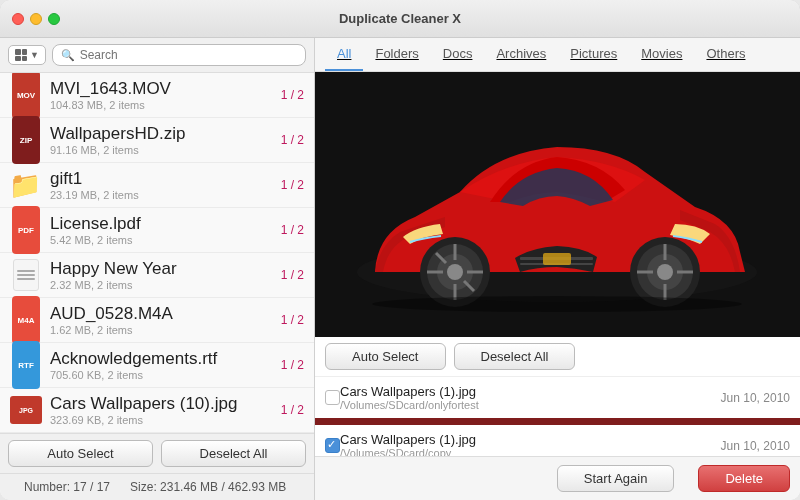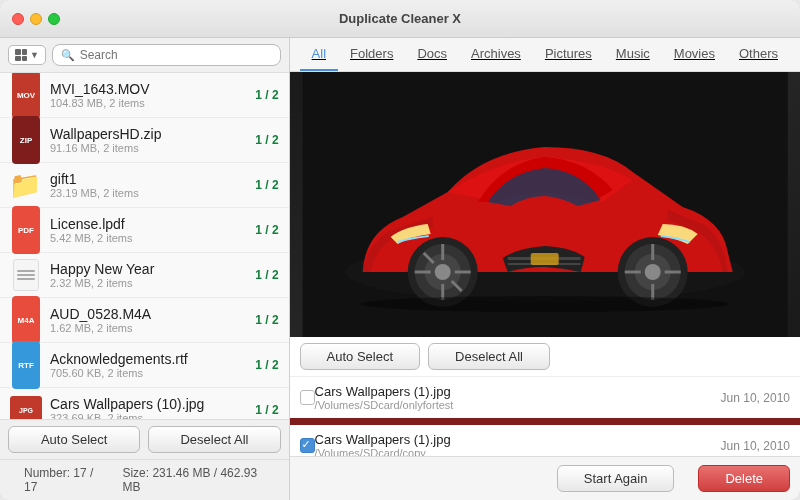--- a/index.html
+++ b/index.html
@@ -133,34 +133,34 @@
       display: flex;
       align-items: center;
       justify-content: center;
       flex-shrink: 0;
     }
     .file-info {
       flex: 1;
       min-width: 0;
     }
     .file-name {
-      font-size: 14px;
+      font-size: 17px;
       color: #222;
       white-space: nowrap;
       overflow: hidden;
       text-overflow: ellipsis;
     }
     .file-meta {
       font-size: 11px;
       color: #999;
     }
     .file-badge {
       font-size: 12px;
-      color: #15803d;
-      font-weight: 700;
+      color: #be185d;
+      font-weight: 400;
       margin-left: 6px;
     }
     .left-footer {
       padding: 6px 8px;
       border-top: 1px solid #ddd;
       display: flex;
       gap: 8px;
       background: #f0f0f0;
     }
     .bottom-info {
@@ -488,21 +488,20 @@
     </div>
 
     <div class="right-panel">
 
       <div class="right-tabs">
         <div class="tab active">All</div>
         <div class="tab">Folders</div>
         <div class="tab">Docs</div>
         <div class="tab">Archives</div>
         <div class="tab">Pictures</div>
-        <div class="tab">Music</div>
         <div class="tab">Movies</div>
         <div class="tab">Others</div>
       </div>
 
       <div class="preview-area">
         <div class="car-preview">
           <svg class="car-svg" viewBox="0 0 485 265" xmlns="http://www.w3.org/2000/svg">
 
             <rect width="485" height="265" fill="#111"></rect>
 

